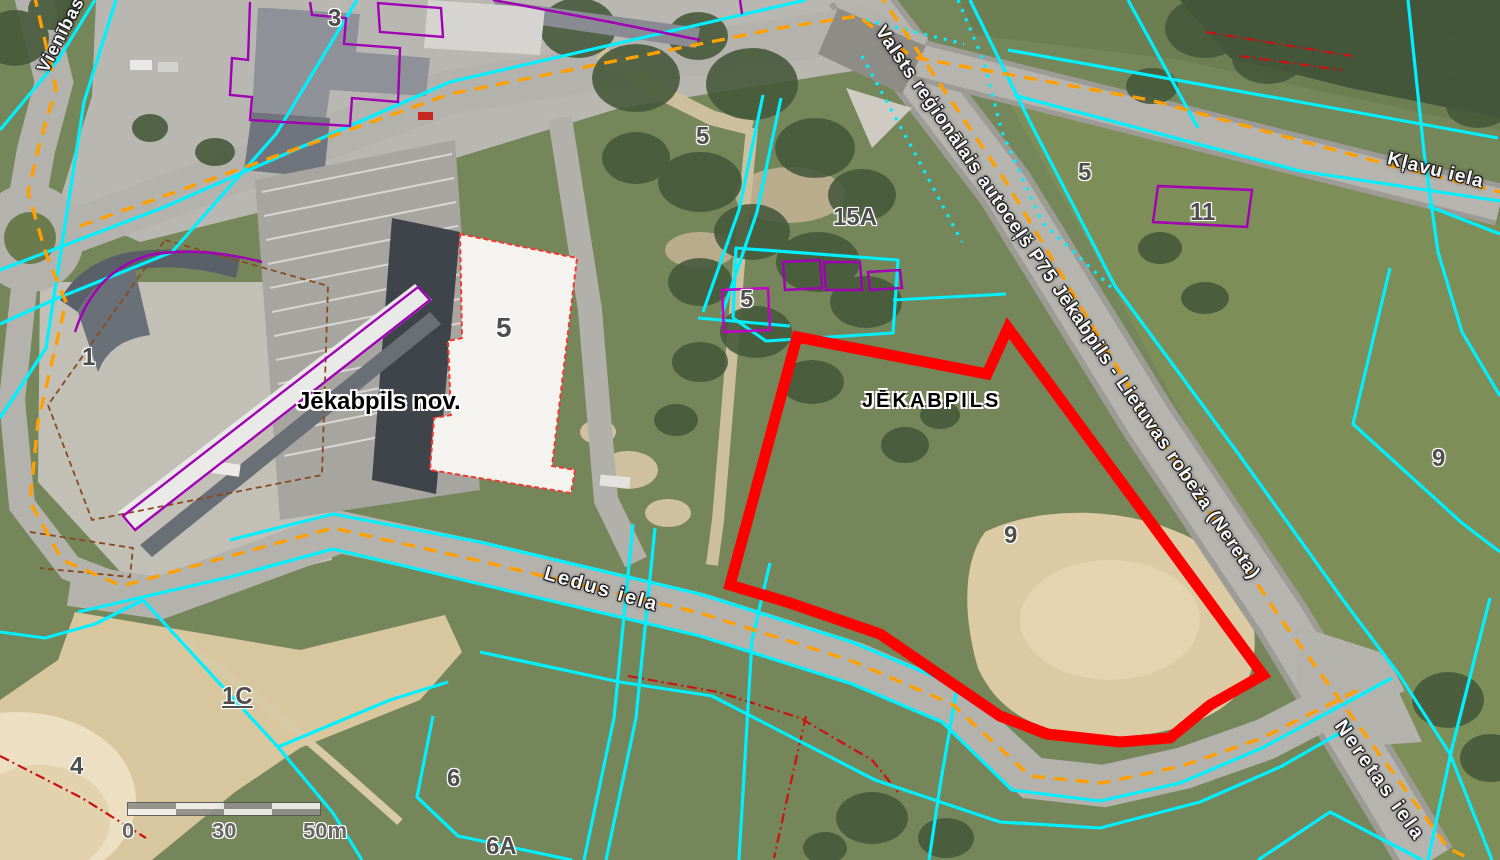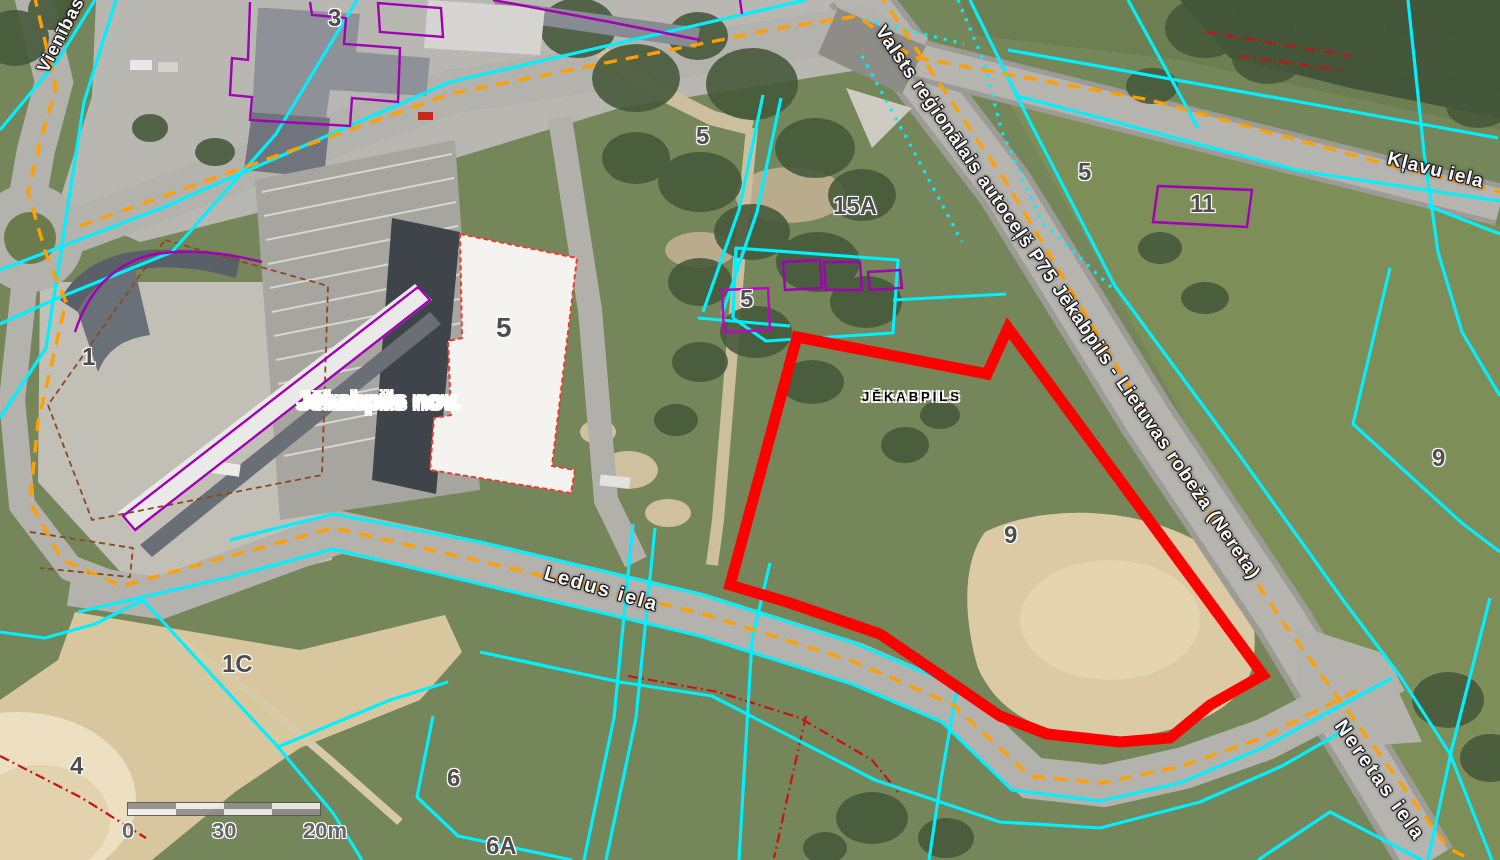--- a/index.html
+++ b/index.html
@@ -4,23 +4,23 @@
 <style>
   html,body{margin:0;padding:0;background:#222;}
   #map-viewport{position:relative;width:1500px;height:860px;overflow:hidden;
     font-family:"Liberation Sans","DejaVu Sans",sans-serif;background:#748552;}
   #base-svg{position:absolute;left:0;top:0;width:1500px;height:860px;display:block;}
   .lbl{position:absolute;white-space:nowrap;line-height:1;}
   .lbl-street{color:#f8f8f8;font-weight:bold;font-size:19px;letter-spacing:1px;
     text-shadow:-1px -1px 0 #1a1a1a,1px -1px 0 #1a1a1a,-1px 1px 0 #1a1a1a,1px 1px 0 #1a1a1a,0 0 4px #000;}
   .lbl-parcel{color:#4e4e4e;font-weight:bold;font-size:24px;
     text-shadow:-1px -1px 0 #fff,1px -1px 0 #fff,-1px 1px 0 #fff,1px 1px 0 #fff,0 0 3px #fff;}
-  .lbl-admin{color:#ffffff;font-weight:bold;font-size:24px;
+  .lbl-admin{color:#000000;font-weight:bold;font-size:24px;
     text-shadow:-2px -2px 0 #fff,2px -2px 0 #fff,-2px 2px 0 #fff,2px 2px 0 #fff,0 0 2px #fff;}
-  .lbl-city{color:#000;font-weight:bold;font-size:13px;letter-spacing:3px;
+  .lbl-city{color:#000;font-weight:bold;font-size:20px;letter-spacing:3px;
     text-shadow:-2px -2px 0 #fff,2px -2px 0 #fff,-2px 2px 0 #fff,2px 2px 0 #fff,0 0 2px #fff;}
   .lbl-scale{color:#666;font-weight:bold;font-size:22px;
     text-shadow:-1px -1px 0 #fff,1px -1px 0 #fff,-1px 1px 0 #fff,1px 1px 0 #fff;}
   #scale-bar{position:absolute;left:128px;top:803px;width:192px;height:12px;
     outline:1px solid #555;display:grid;grid-template-columns:repeat(4,1fr);grid-template-rows:1fr 1fr;opacity:.9;}
   #scale-bar div{width:100%;height:100%;}
   .sb-l{background:#f2f1ee;}  .sb-d{background:#8f8f8c;}
 </style>
 </head>
 <body>
@@ -252,39 +252,39 @@
 
   <div class="lbl lbl-street" style="left:1348px;top:716px;transform:rotate(55deg);transform-origin:left top;font-size:20px;letter-spacing:2.5px;">Neretas iela</div>
 
   <div class="lbl lbl-admin" style="left:297px;top:389px;">Jēkabpils nov.</div>
 
   <div class="lbl lbl-city" style="left:862px;top:390px;">JĒKABPILS</div>
 
   <div class="lbl lbl-parcel" style="left:328px;top:6px;">3</div>
   <div class="lbl lbl-parcel" style="left:696px;top:124px;">5</div>
   <div class="lbl lbl-parcel" style="left:496px;top:314px;font-size:28px;">5</div>
-  <div class="lbl lbl-parcel" style="left:833px;top:194px;">15A</div>
+  <div class="lbl lbl-parcel" style="left:833px;top:205px;">15A</div>
   <div class="lbl lbl-parcel" style="left:740px;top:287px;">5</div>
   <div class="lbl lbl-parcel" style="left:1078px;top:160px;">5</div>
-  <div class="lbl lbl-parcel" style="left:1190px;top:192px;">11</div>
+  <div class="lbl lbl-parcel" style="left:1190px;top:200px;">11</div>
   <div class="lbl lbl-parcel" style="left:1432px;top:446px;">9</div>
   <div class="lbl lbl-parcel" style="left:1004px;top:523px;">9</div>
-  <div class="lbl lbl-parcel" style="left:222px;top:652px;">1C</div>
+  <div class="lbl lbl-parcel" style="left:222px;top:684px;text-decoration:underline;">1C</div>
   <div class="lbl lbl-parcel" style="left:70px;top:754px;">4</div>
   <div class="lbl lbl-parcel" style="left:447px;top:766px;">6</div>
   <div class="lbl lbl-parcel" style="left:486px;top:834px;">6A</div>
   <div class="lbl lbl-parcel" style="left:82px;top:345px;">1</div>
 
   <div id="scale-bar">
     <div class="sb-d"></div>
       <div class="sb-l"></div>
       <div class="sb-d"></div>
       <div class="sb-l"></div>
     <div class="sb-l"></div>
       <div class="sb-d"></div>
       <div class="sb-l"></div>
       <div class="sb-d"></div>
   </div>
   <div class="lbl lbl-scale" style="left:122px;top:820px;">0</div>
   <div class="lbl lbl-scale" style="left:212px;top:820px;">30</div>
-  <div class="lbl lbl-scale" style="left:303px;top:820px;">20m</div>
+  <div class="lbl lbl-scale" style="left:303px;top:820px;">50m</div>
 
 </div>
 
 </body></html>

